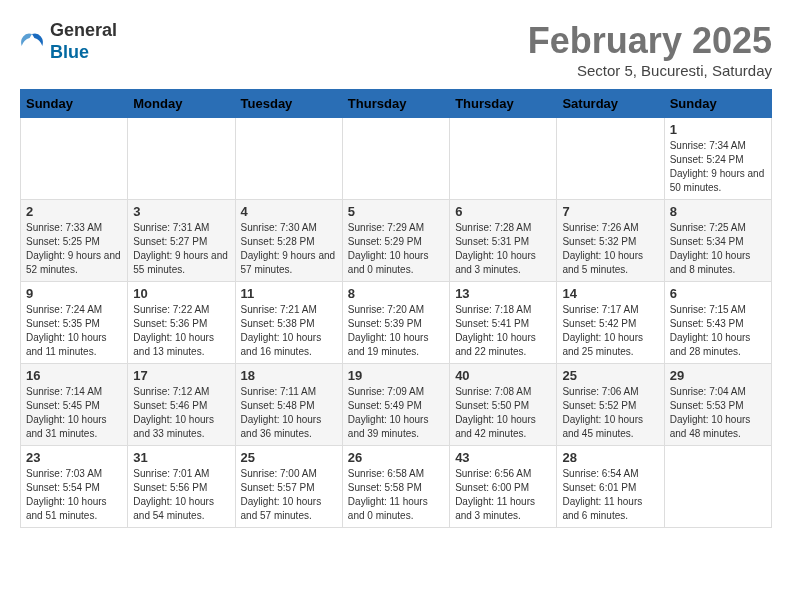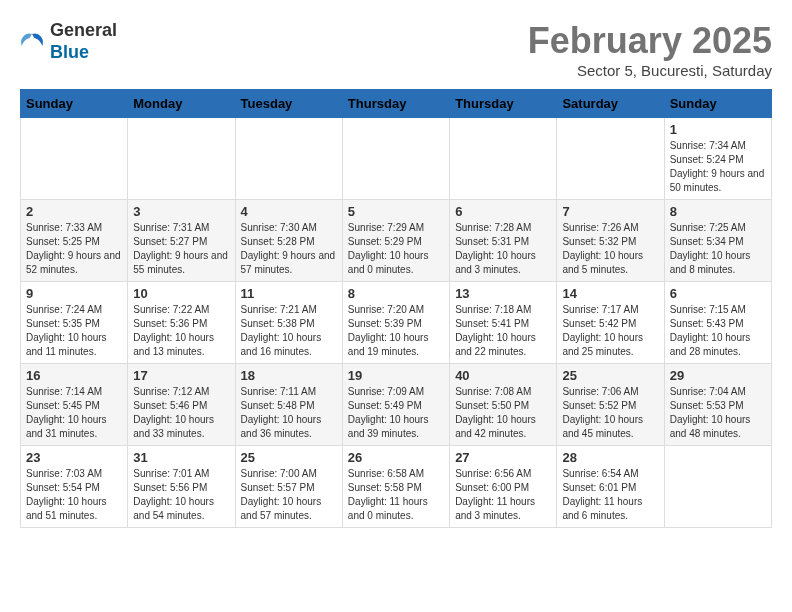--- a/index.html
+++ b/index.html
@@ -233,21 +233,21 @@
         </td>
         <td>
           <span class="day-num">25</span>
           <div class="day-detail">Sunrise: 7:00 AM<br>Sunset: 5:57 PM<br>Daylight: 10 hours and 57 minutes.</div>
         </td>
         <td>
           <span class="day-num">26</span>
           <div class="day-detail">Sunrise: 6:58 AM<br>Sunset: 5:58 PM<br>Daylight: 11 hours and 0 minutes.</div>
         </td>
         <td>
-          <span class="day-num">27</span>
+          <span class="day-num">43</span>
           <div class="day-detail">Sunrise: 6:56 AM<br>Sunset: 6:00 PM<br>Daylight: 11 hours and 3 minutes.</div>
         </td>
         <td>
           <span class="day-num">28</span>
           <div class="day-detail">Sunrise: 6:54 AM<br>Sunset: 6:01 PM<br>Daylight: 11 hours and 6 minutes.</div>
         </td>
         <td class="empty-cell"></td>
       </tr>
     </tbody>
 </table>

